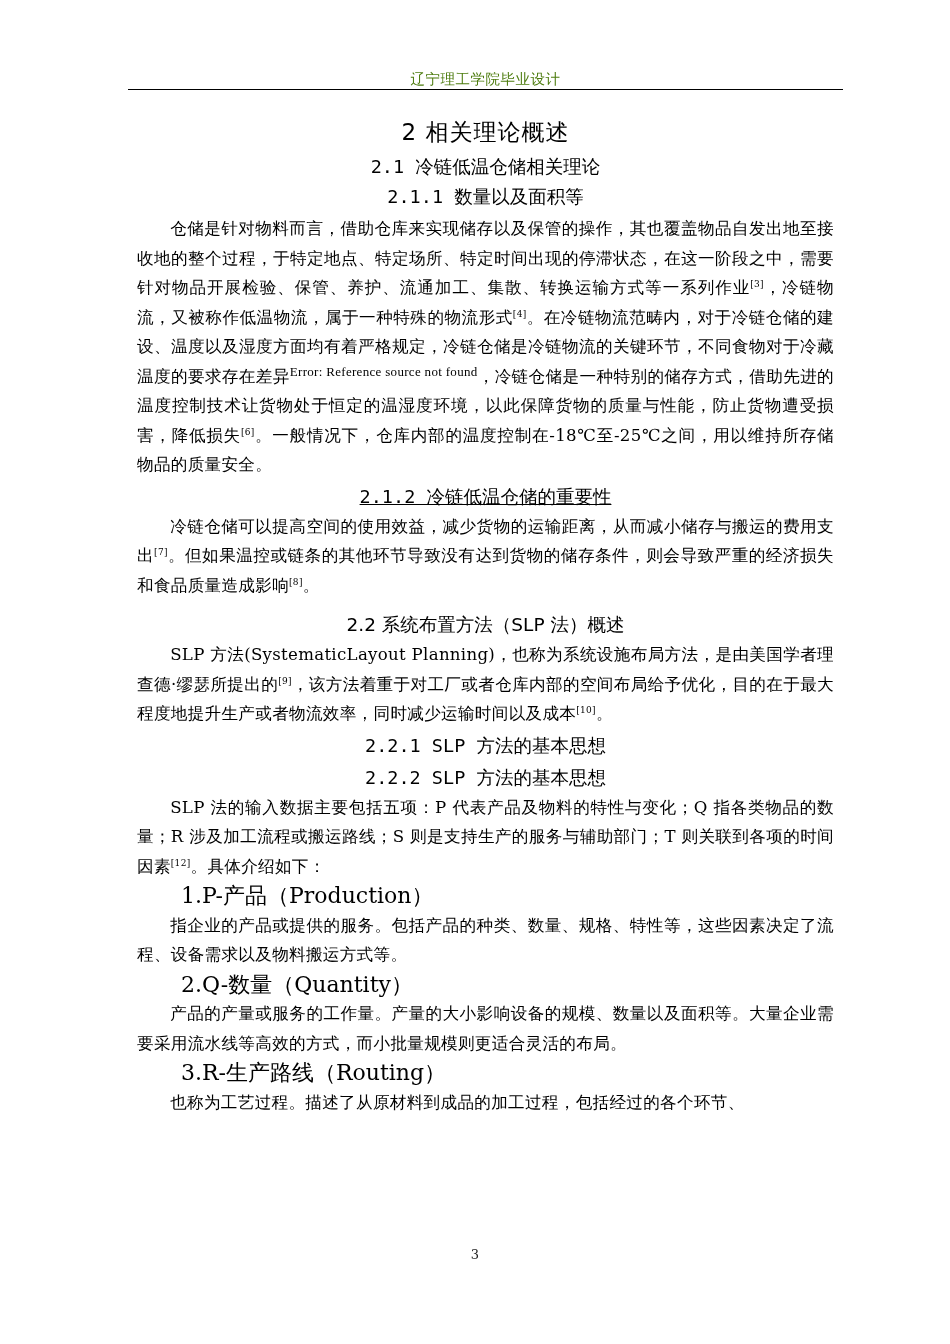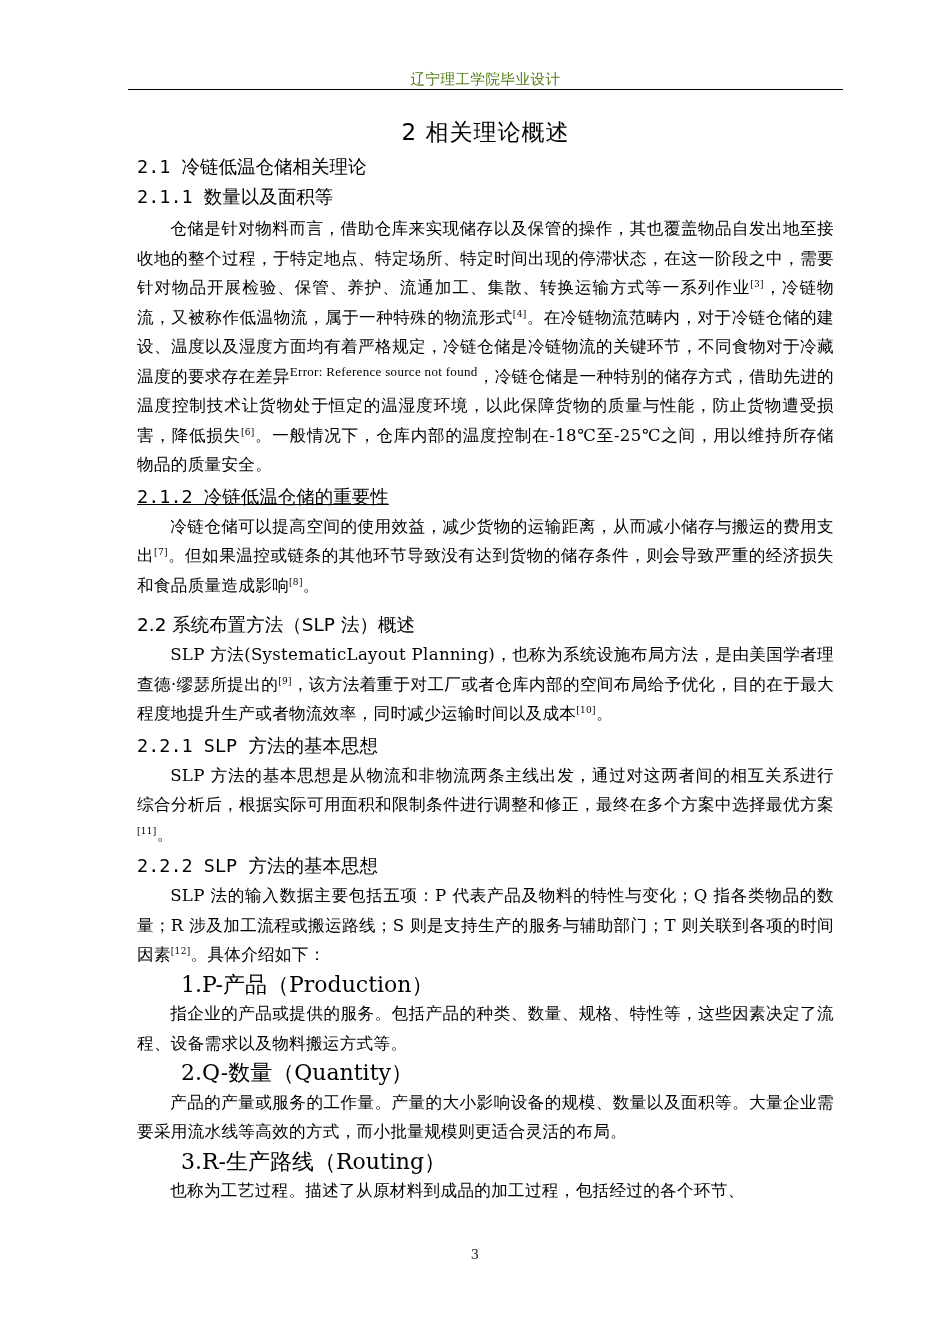--- a/index.html
+++ b/index.html
@@ -7,21 +7,21 @@
          font-family:"DejaVu Serif","Liberation Serif",serif; color:#000; }
   .page { position:absolute; left:0; top:0; width:950px; height:1344px; background:#fff; }
   .header { position:absolute; left:128px; width:715px; top:70px; text-align:center;
             font-size:14.5px; color:#4d7c0f; font-family:"DejaVu Serif",serif; letter-spacing:0.5px; }
   .header-rule { position:absolute; left:128px; width:715px; top:89px; height:0;
                  border-top:1.4px solid #000; }
   .content { position:absolute; left:137px; width:697px; top:112px; }
   .chapter-title { text-align:center; font-family:"DejaVu Sans",sans-serif; font-size:23px;
                    height:40px; line-height:40px; margin:0; font-weight:normal; letter-spacing:1px; }
   .h2, .h3 { font-family:"DejaVu Sans Mono","DejaVu Sans",monospace; font-size:18.5px;
-             font-weight:normal; margin:0; height:30px; line-height:30px; letter-spacing:0px; }
+             font-weight:normal; margin:0; height:30px; line-height:30px; letter-spacing:0px;text-align:center; }
   .h2.prop, .h3.prop { font-family:"DejaVu Sans",sans-serif; }
   .para { margin:0; font-size:16.6px; line-height:29.5px; text-indent:2em;
           text-align:justify; letter-spacing:0.3px; }
   .item { margin:0; font-size:22px; line-height:29.5px; padding-left:2em; }
   sup.ref { font-size:9px; vertical-align:6px; line-height:0; }
   .err { font-size:13px; vertical-align:6px; line-height:0; font-family:"Liberation Serif",serif; }
   .footer { position:absolute; top:1247px; left:0; width:950px; text-align:center;
             font-size:13px; color:#222; }
 </style>
 </head>
@@ -44,23 +44,20 @@
     <p class="para">
       <span>冷链仓储可以提高空间的使用效益，减少货物的运输距离，从而减小储存与搬运的费用支出</span><sup class="ref">[7]</sup><span>。但如果温控或链条的其他环节导致没有达到货物的储存条件，则会导致严重的经济损失和食品质量造成影响</span><sup class="ref">[8]</sup><span>。</span>
     </p>
 
     <h2 class="h2 prop" style="margin-top:10px;">2.2 系统布置方法（SLP 法）概述</h2>
     <p class="para">
       <span>SLP 方法(SystematicLayout Planning)，也称为系统设施布局方法，是由美国学者理查德·缪瑟所提出的</span><sup class="ref">[9]</sup><span>，该方法着重于对工厂或者仓库内部的空间布局给予优化，目的在于最大程度地提升生产或者物流效率，同时减少运输时间以及成本</span><sup class="ref">[10]</sup><span>。</span>
     </p>
 
     <h3 class="h3" style="margin-top:2px;">2.2.1 SLP 方法的基本思想</h3>
-    <p class="para">
-      <span>SLP 方法的基本思想是从物流和非物流两条主线出发，通过对这两者间的相互关系进行综合分析后，根据实际可用面积和限制条件进行调整和修正，最终在多个方案中选择最优方案</span><sup class="ref">[11]</sup><span>。</span>
-    </p>
 
     <h3 class="h3" style="margin-top:2px;">2.2.2 SLP 方法的基本思想</h3>
     <p class="para">
       <span>SLP 法的输入数据主要包括五项：P 代表产品及物料的特性与变化；Q 指各类物品的数量；R 涉及加工流程或搬运路线；S 则是支持生产的服务与辅助部门；T 则关联到各项的时间因素</span><sup class="ref">[12]</sup><span>。具体介绍如下：</span>
     </p>
 
     <p class="item">1.P-产品（Production）</p>
     <p class="para">指企业的产品或提供的服务。包括产品的种类、数量、规格、特性等，这些因素决定了流程、设备需求以及物料搬运方式等。</p>
     <p class="item">2.Q-数量（Quantity）</p>
     <p class="para">产品的产量或服务的工作量。产量的大小影响设备的规模、数量以及面积等。大量企业需要采用流水线等高效的方式，而小批量规模则更适合灵活的布局。</p>

